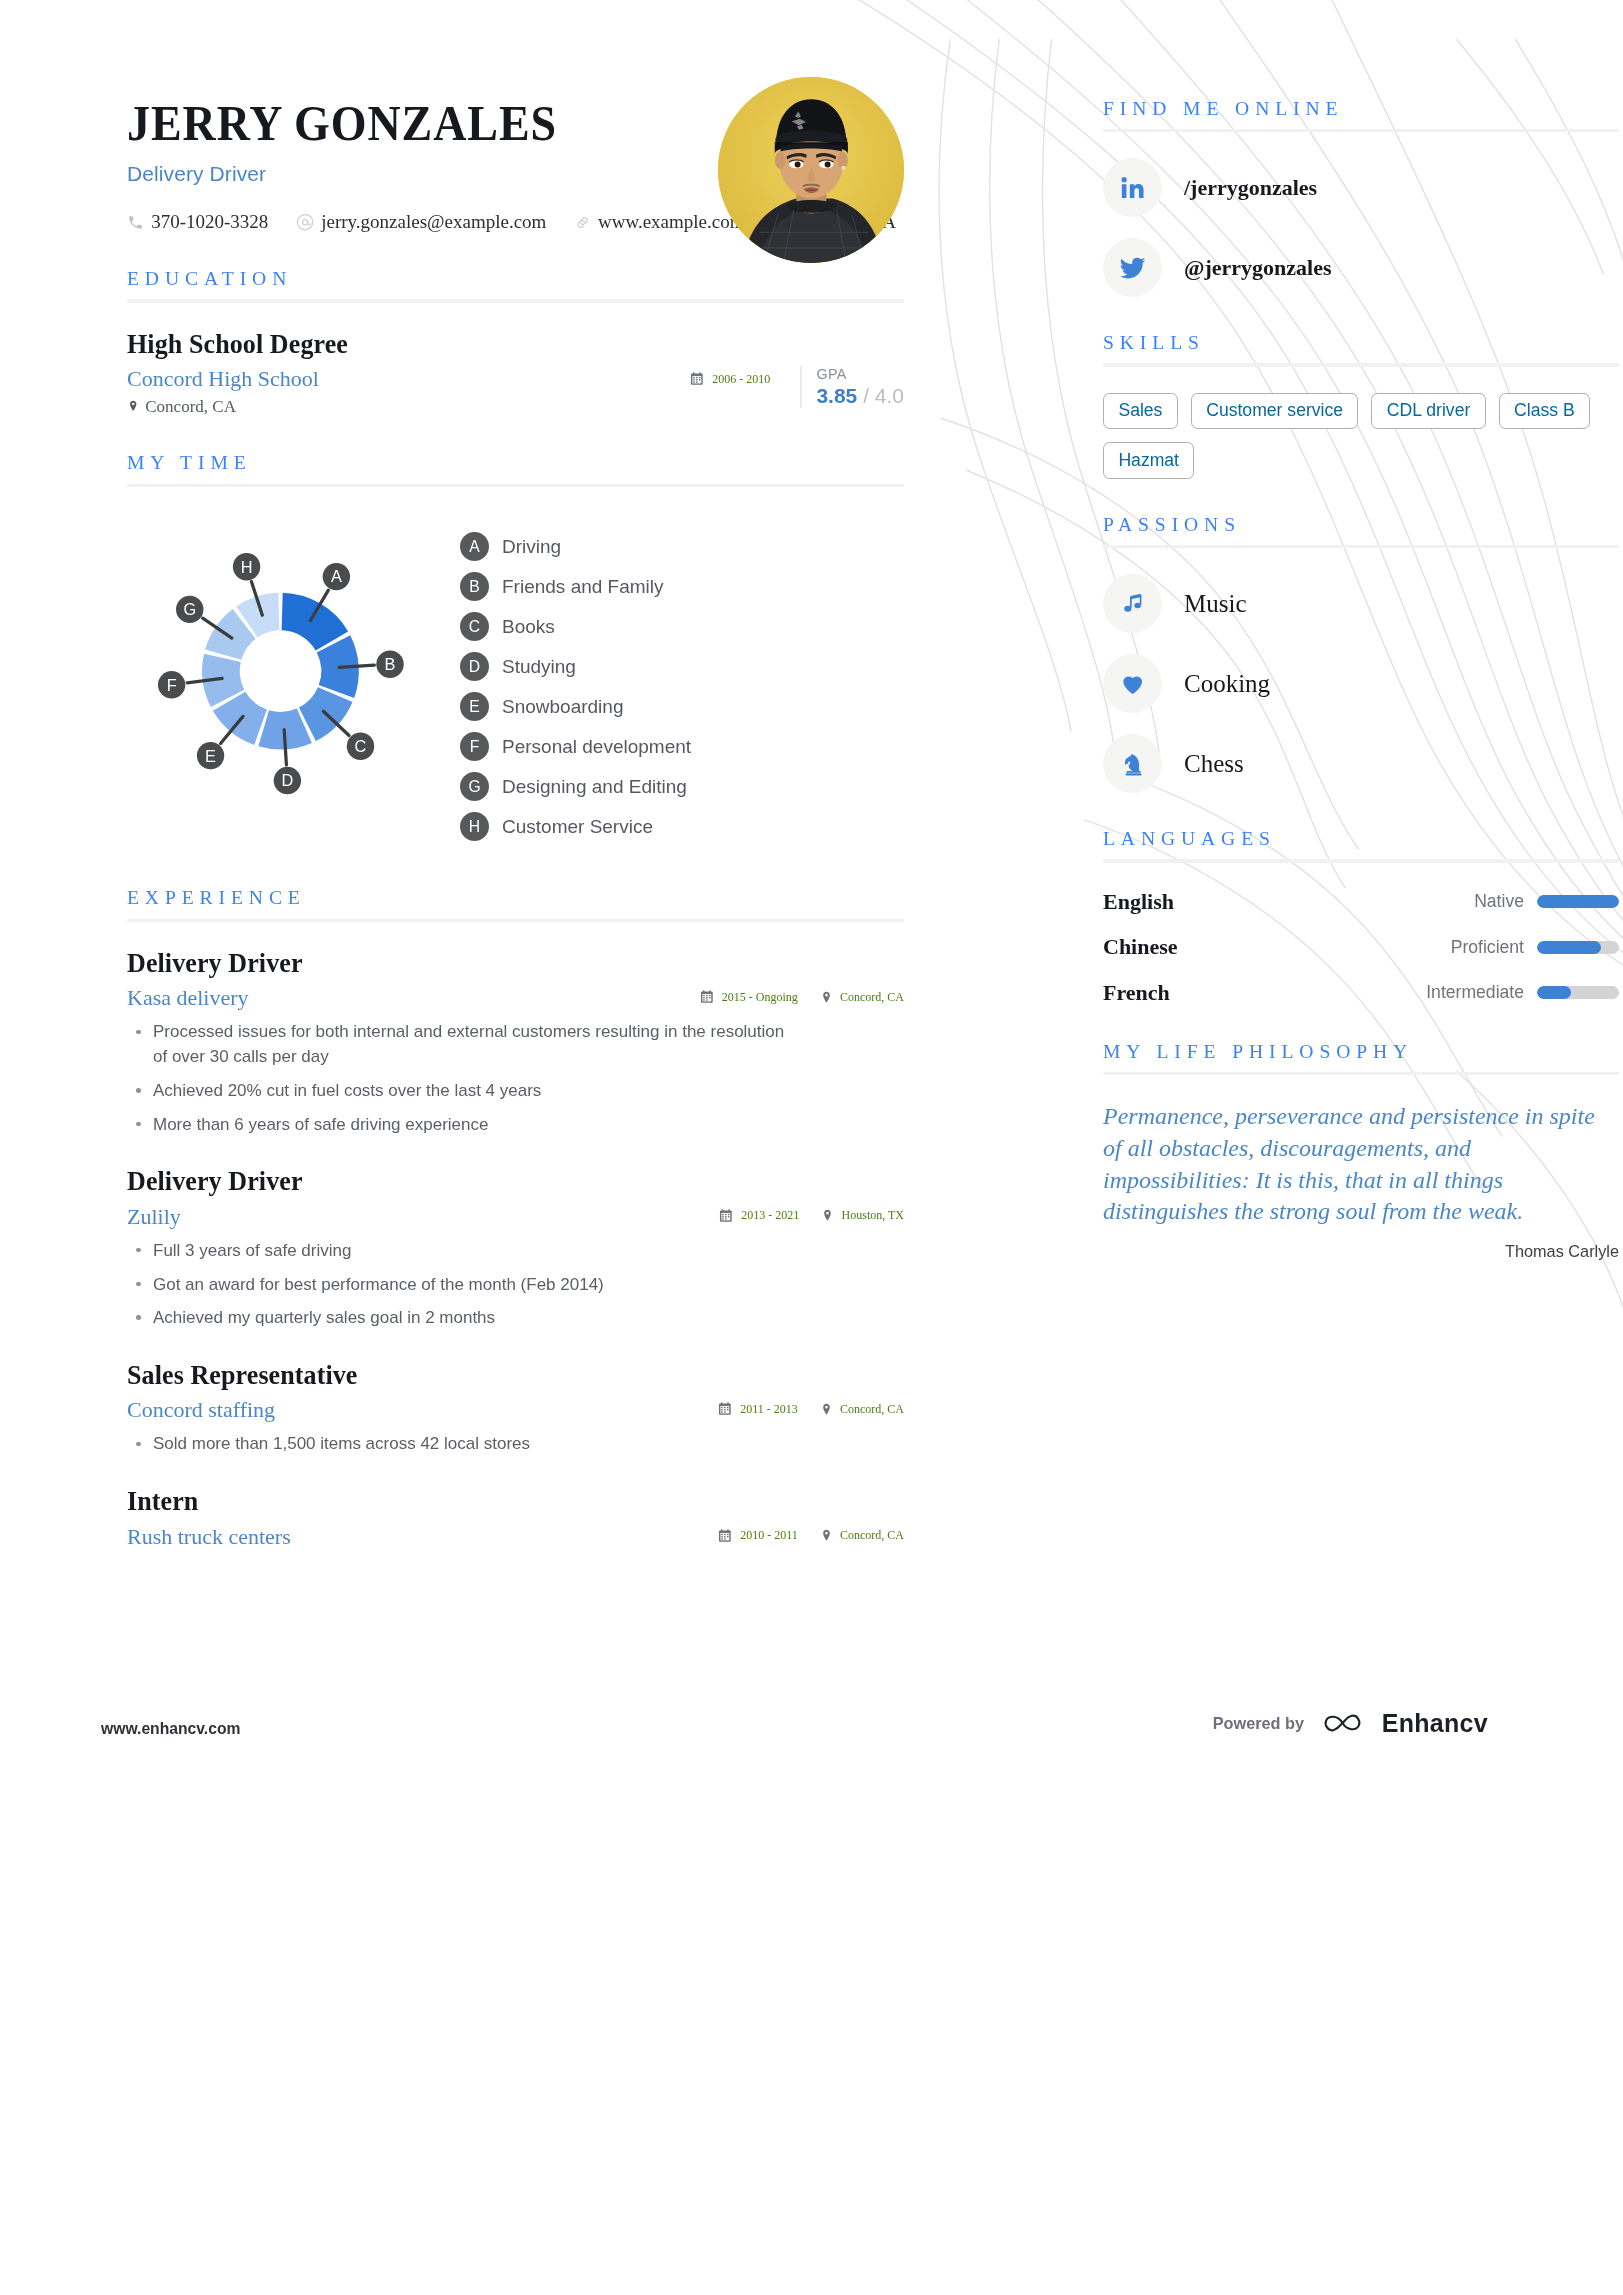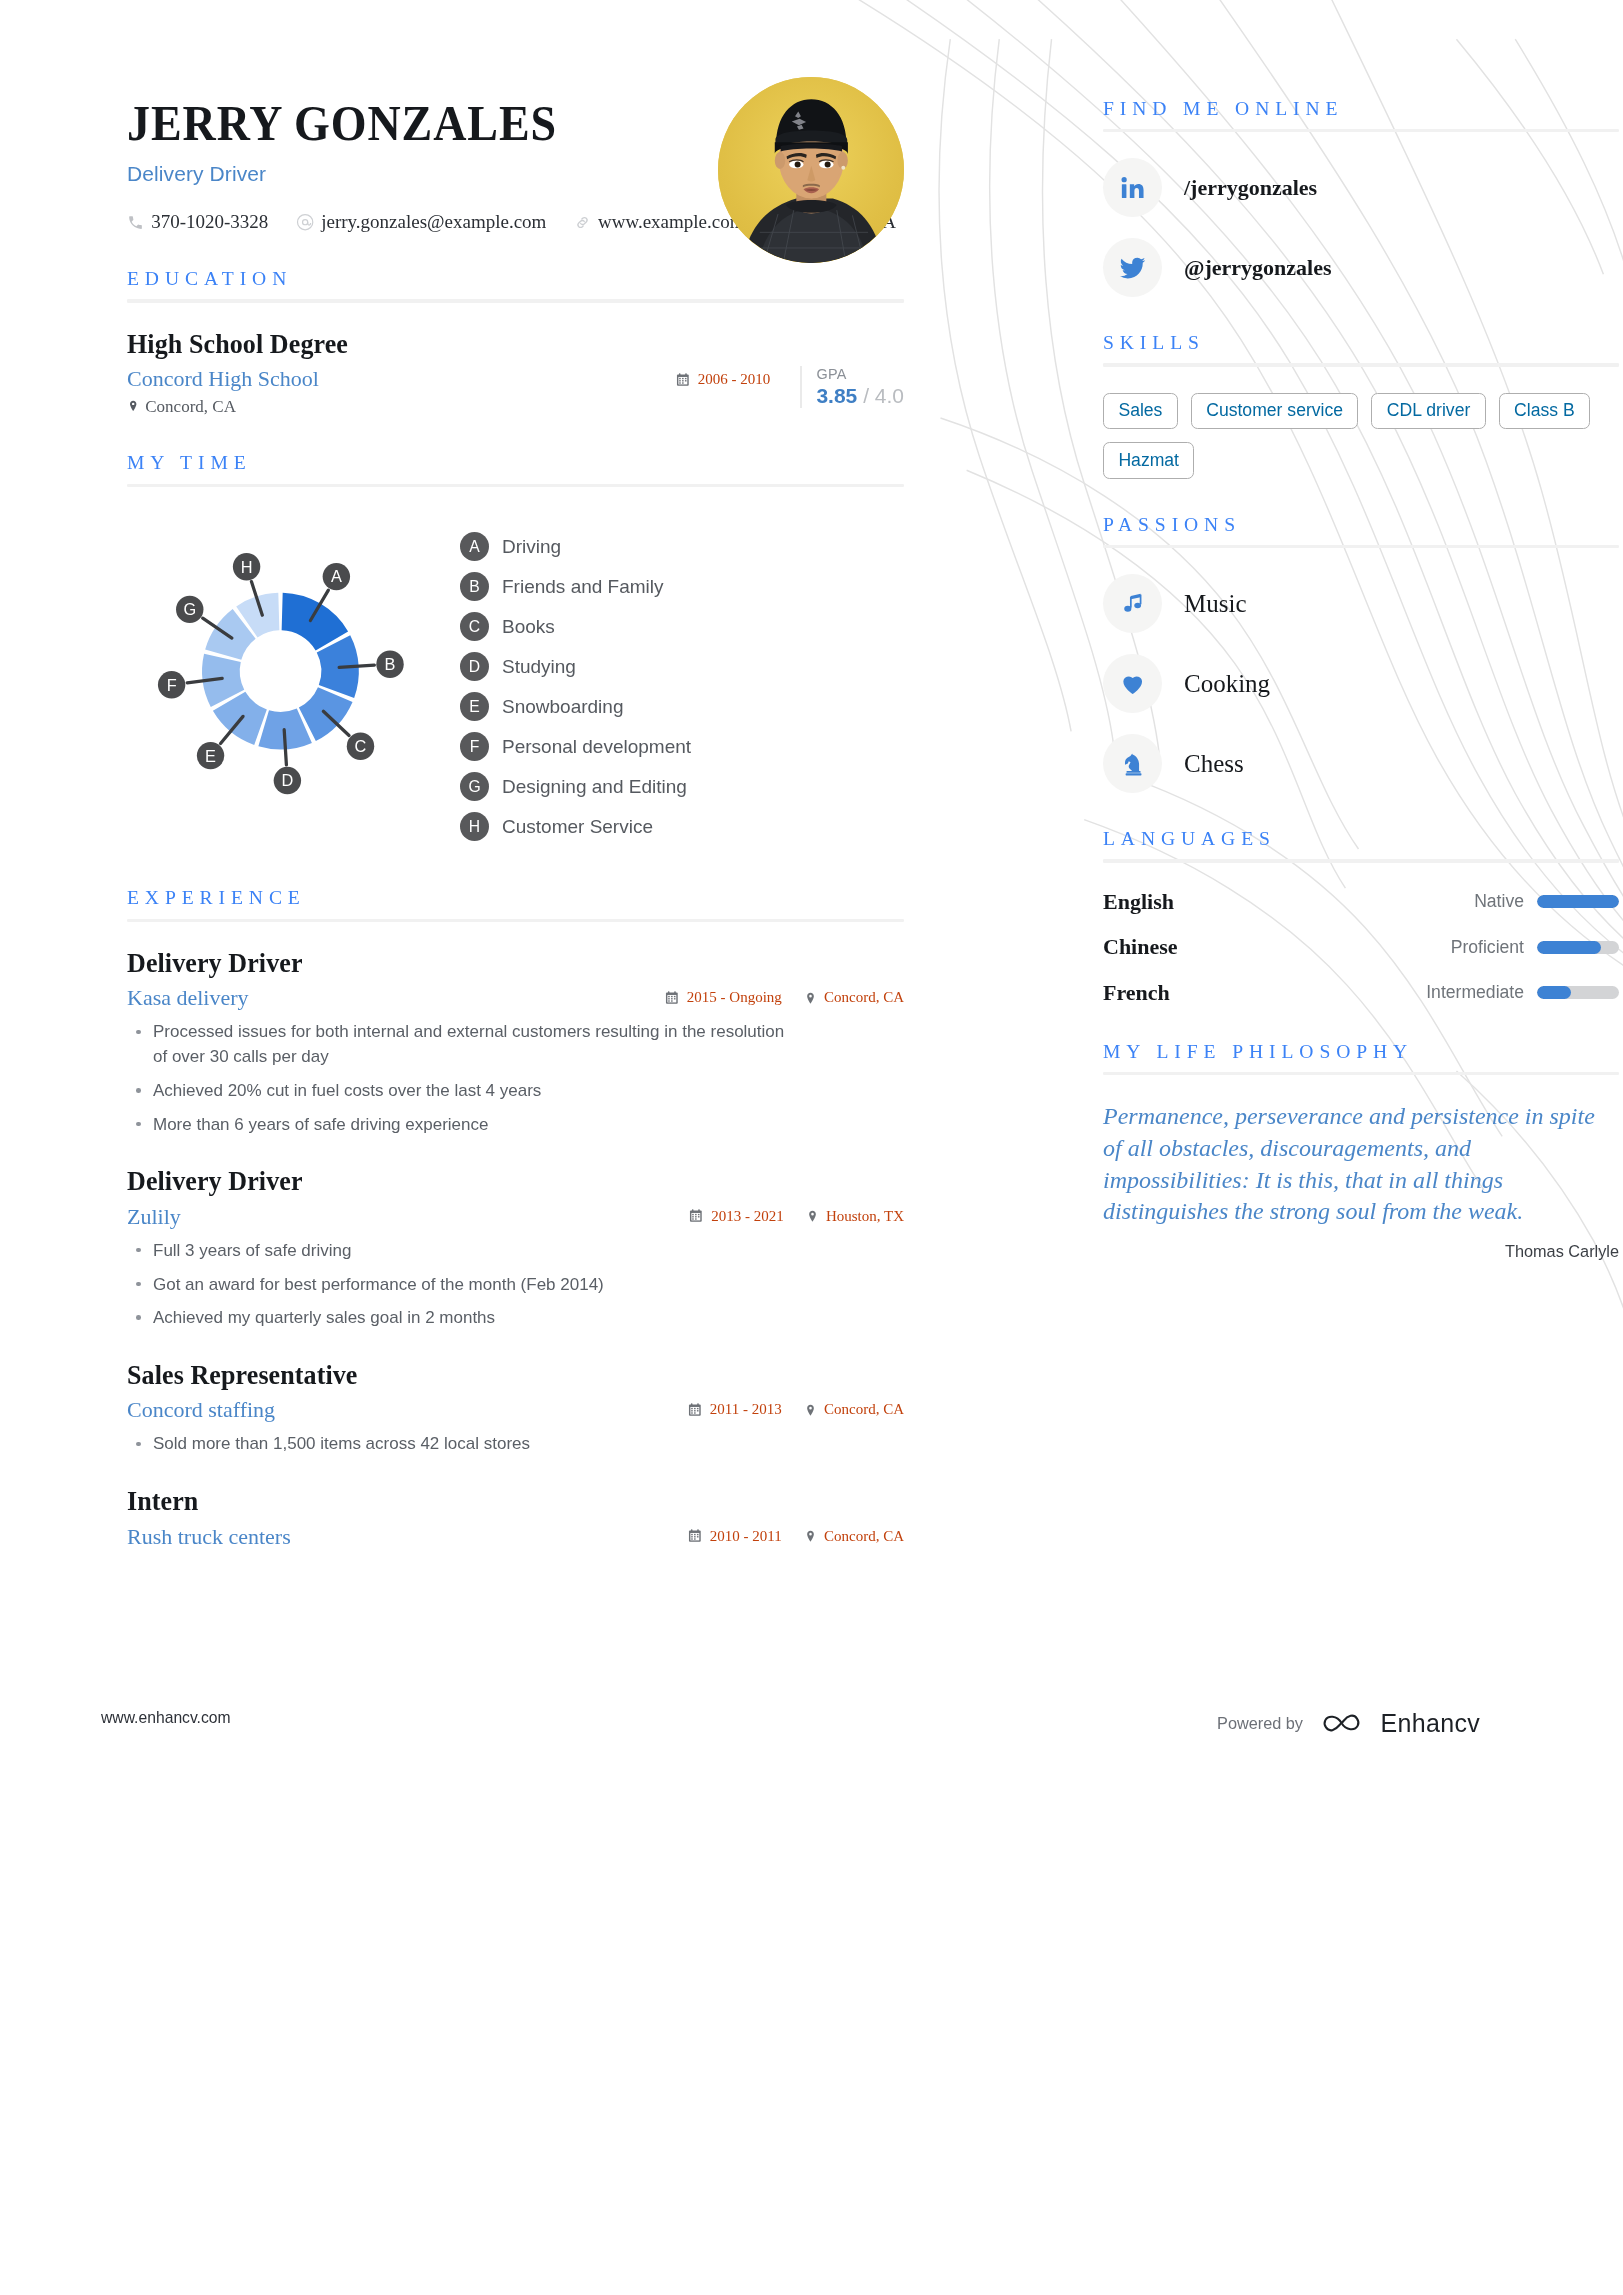--- a/index.html
+++ b/index.html
@@ -143,22 +143,22 @@
     display: flex;
     align-items: center;
     gap: 22px;
     padding-top: 3.9px;
   }
   .meta-chip {
     display: flex;
     align-items: center;
     gap: 7.2px;
     font-family: "Liberation Serif", serif;
-    font-size: 15px;
-    color: #c2410c;
+    font-size: 12px;
+    color: #4d7c0f;
     white-space: nowrap;
   }
   .meta-chip .ico { opacity: .8; display: flex; }
 
   .entry-loc {
     margin-top: 5.2px;
     display: flex;
     align-items: center;
     gap: 5.9px;
     font-family: "Liberation Serif", serif;
@@ -321,26 +321,27 @@
     margin-top: 14.4px;
     text-align: right;
     font-family: "Liberation Sans", sans-serif;
     font-size: 16.3px;
     color: #3b3f45;
   }
 
   
   .footer {
     position: absolute;
-    left: 0; right: 16px;
+    left: 0; right: 8px;
     bottom: 51px;
     z-index: 3;
     display: flex;
-    align-items: flex-start;
+    align-items: flex-end;
     padding: 0 127px 0 101px;
+    font-weight: bold;
   }
   .footer-left {
     font-family: "Liberation Sans", sans-serif;
     font-size: 15.7px;
     color: #2d3138;
   }
   .footer-right {
     margin-left: auto;
     display: flex;
     align-items: center;

